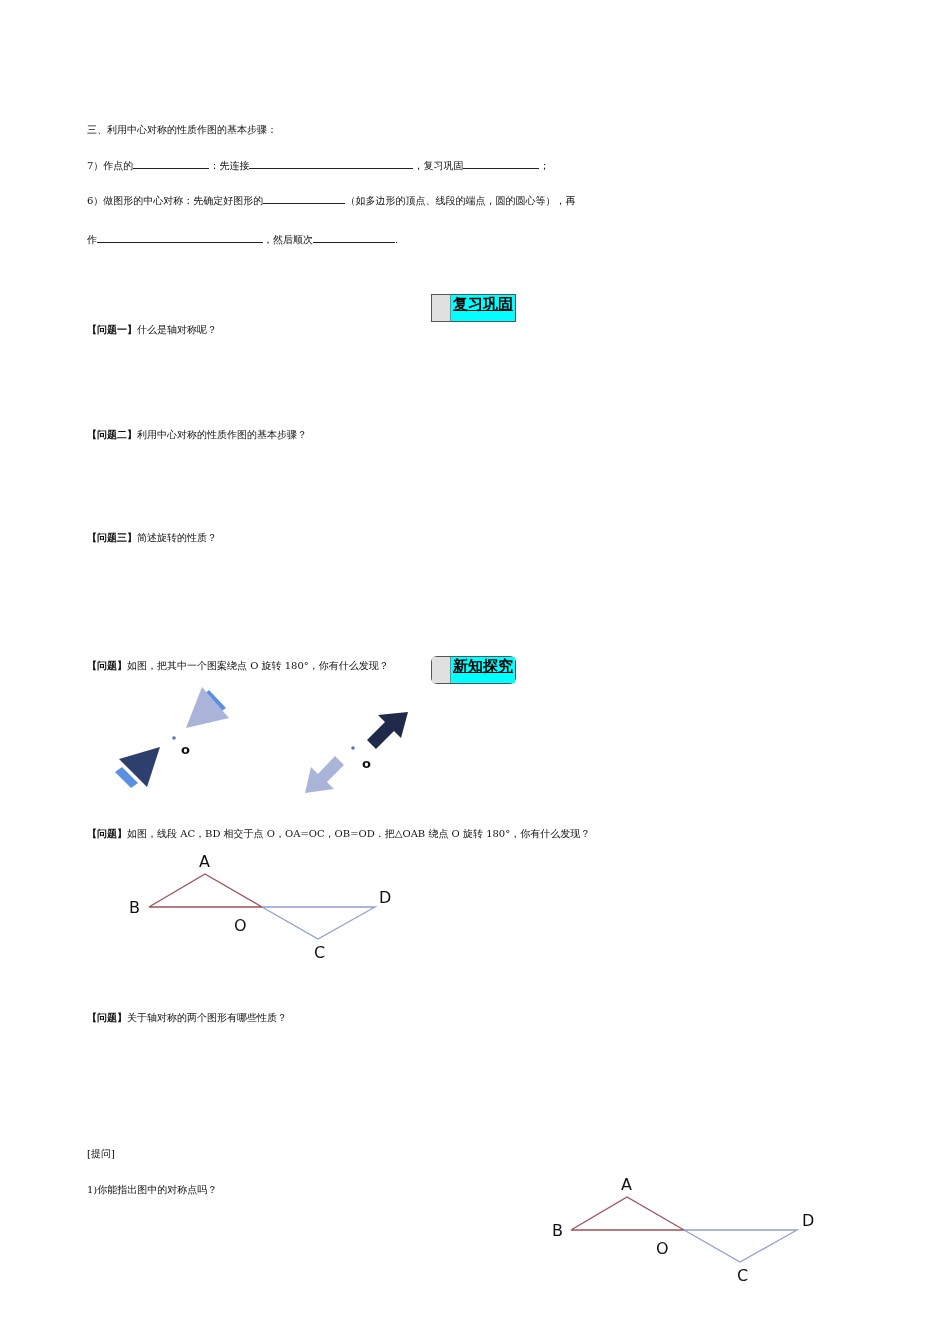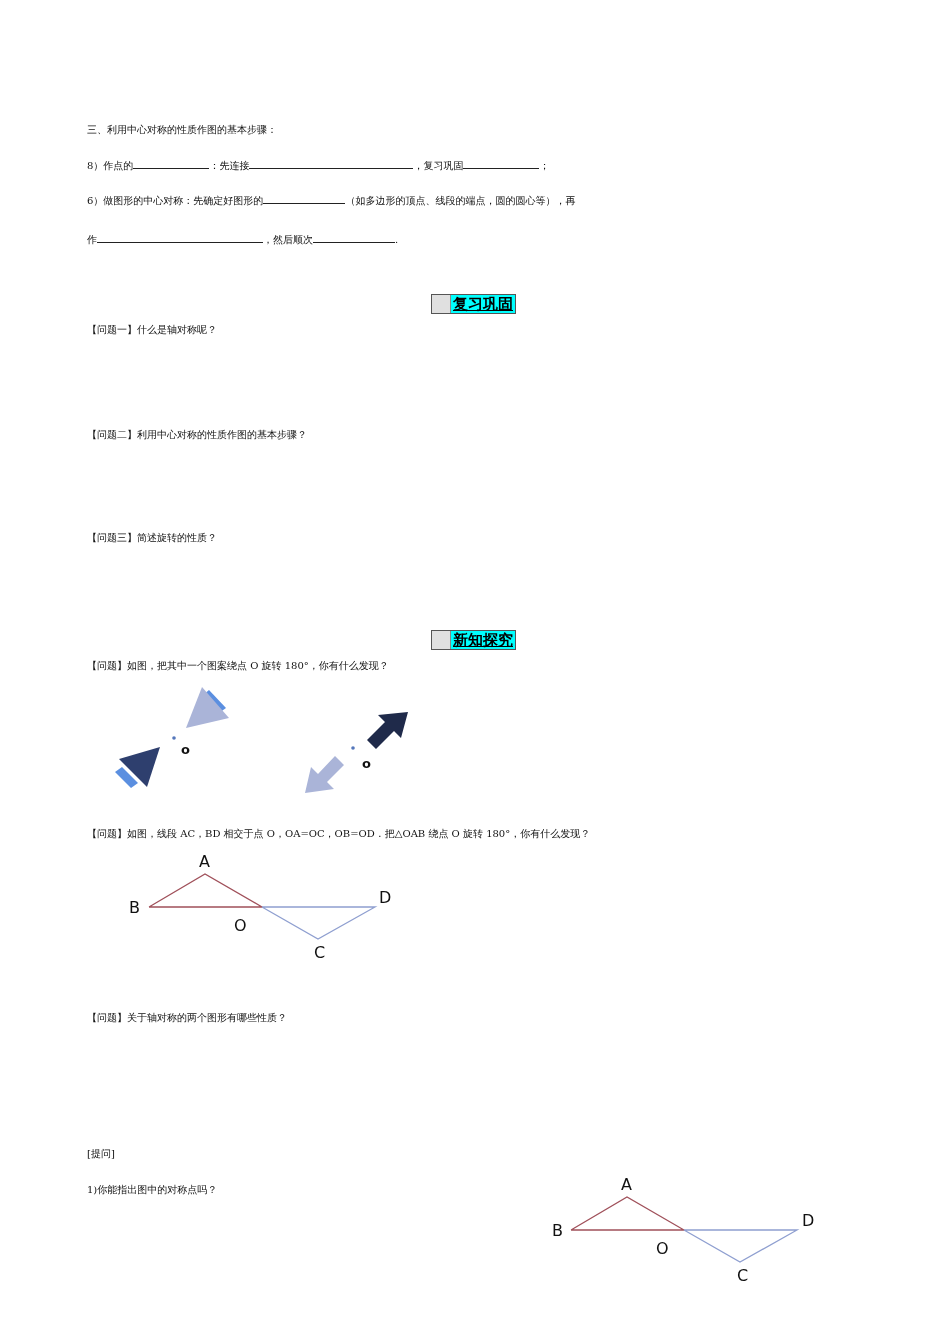--- a/index.html
+++ b/index.html
@@ -5,40 +5,40 @@
   html, body { margin: 0; padding: 0; background: #ffffff; }
   body {
     width: 950px; height: 1344px; position: relative; overflow: hidden;
     font-family: "DejaVu Serif", "Liberation Serif", serif;
     color: #111;
     font-size: 15px;
   }
   .line { position: absolute; left: 87px; white-space: nowrap; font-size: 10px; line-height: 20px; }
   .blank { display: inline-block; border-bottom: 1px solid #222; height: 15px; vertical-align: baseline; }
   .section-head {
-    position: absolute; height: 20px; display: flex; align-items: stretch;
+    position: absolute; height: 28px; display: flex; align-items: stretch;
     border: 1px solid #555; box-sizing: border-box;
   }
   .section-head .grey { width: 18px; background: #e0e0e0; border-right: 1px solid #888; }
   .section-head .label {
     background: #00ffff; font-weight: bold; font-family: "DejaVu Sans", "Liberation Sans", sans-serif;
     font-size: 15px; line-height: 18px; padding: 0 2px; color: #000; text-decoration: underline;
   }
-  .bracket { font-weight: normal; }
+  .bracket { font-weight: bold; }
   svg { position: absolute; overflow: visible; }
   .fig-label { font-family: "DejaVu Sans", "Liberation Sans", sans-serif; font-size: 16px; fill: #111; }
   .o-label { font-family: "DejaVu Sans", "Liberation Sans", sans-serif; font-size: 13px; font-weight: bold; fill: #111; }
 </style>
 </head>
 <body>
 
 <div class="line" style="top:120px;">三、利用中心对称的性质作图的基本步骤：</div>
 
 <div class="line" style="top:153px;">
-  <span>8）作点的</span><span class="blank" style="width:76px;"></span><span>：先连接</span><span class="blank" style="width:164px;"></span><span>，复习巩固</span><span class="blank" style="width:76px;"></span><span>；</span>
+  <span>7）作点的</span><span class="blank" style="width:76px;"></span><span>：先连接</span><span class="blank" style="width:164px;"></span><span>，复习巩固</span><span class="blank" style="width:76px;"></span><span>；</span>
 </div>
 
 <div class="line" style="top:188px;">
   <span>6）做图形的中心对称：先确定好图形的</span><span class="blank" style="width:82px;"></span><span>（如多边形的顶点、线段的端点，圆的圆心等），再</span>
 </div>
 
 <div class="line" style="top:227px;">
   <span>作</span><span class="blank" style="width:166px;"></span><span>，然后顺次</span><span class="blank" style="width:82px;"></span><span>.</span>
 </div>
 
@@ -50,21 +50,21 @@
 <div class="line" style="top:320px;">
   <span class="bracket">【问题一】</span><span>什么是轴对称呢？</span>
 </div>
 <div class="line" style="top:425px;">
   <span class="bracket">【问题二】</span><span>利用中心对称的性质作图的基本步骤？</span>
 </div>
 <div class="line" style="top:528px;">
   <span class="bracket">【问题三】</span><span>简述旋转的性质？</span>
 </div>
 
-<div class="section-head" style="left:431px; top:630px;">
+<div class="section-head" style="left:431px; top:656px;border-radius:6px;">
   <div class="grey"></div>
   <div class="label">新知探究</div>
 </div>
 
 <div class="line" style="top:656px;">
   <span class="bracket">【问题】</span><span>如图，把其中一个图案绕点 O 旋转 180°，你有什么发现？</span>
 </div>
 
 <svg style="left:0; top:0;" width="950" height="820">
 

